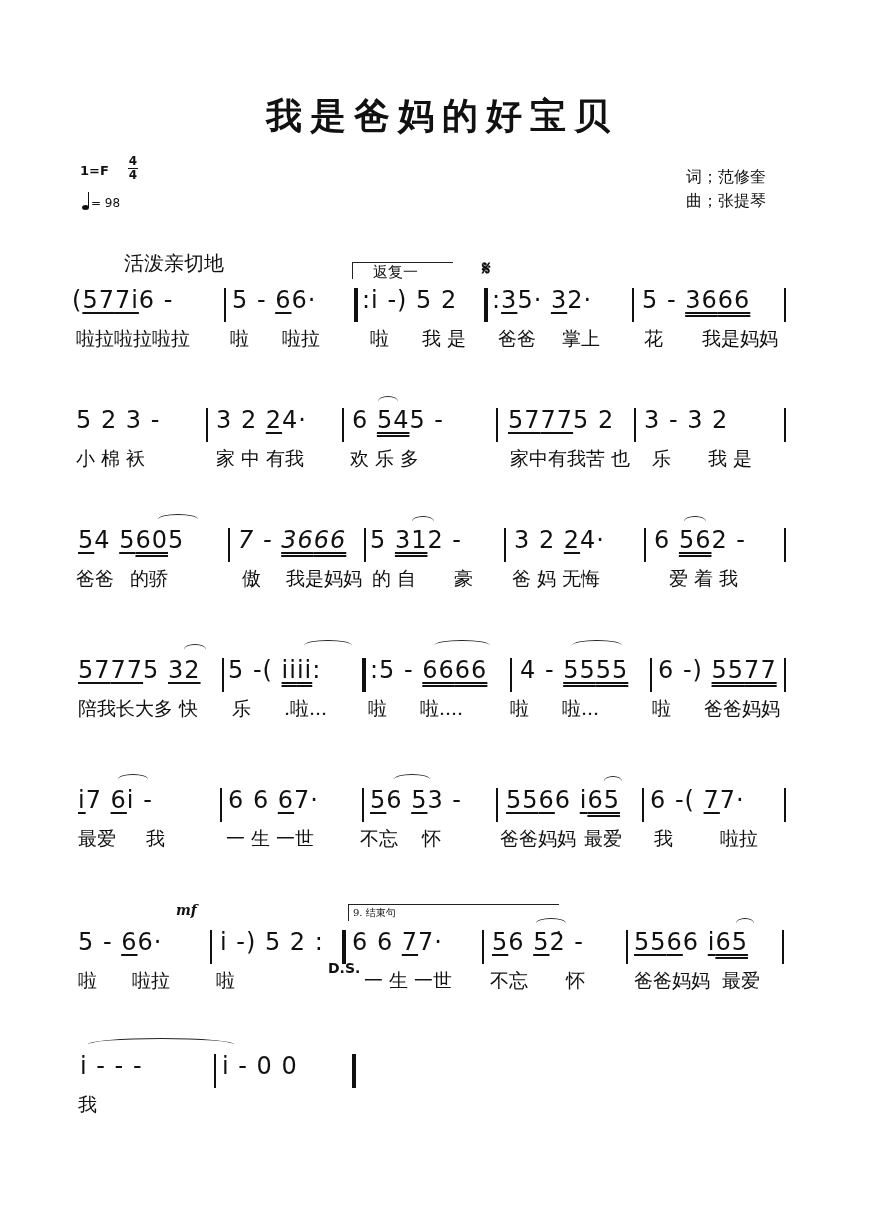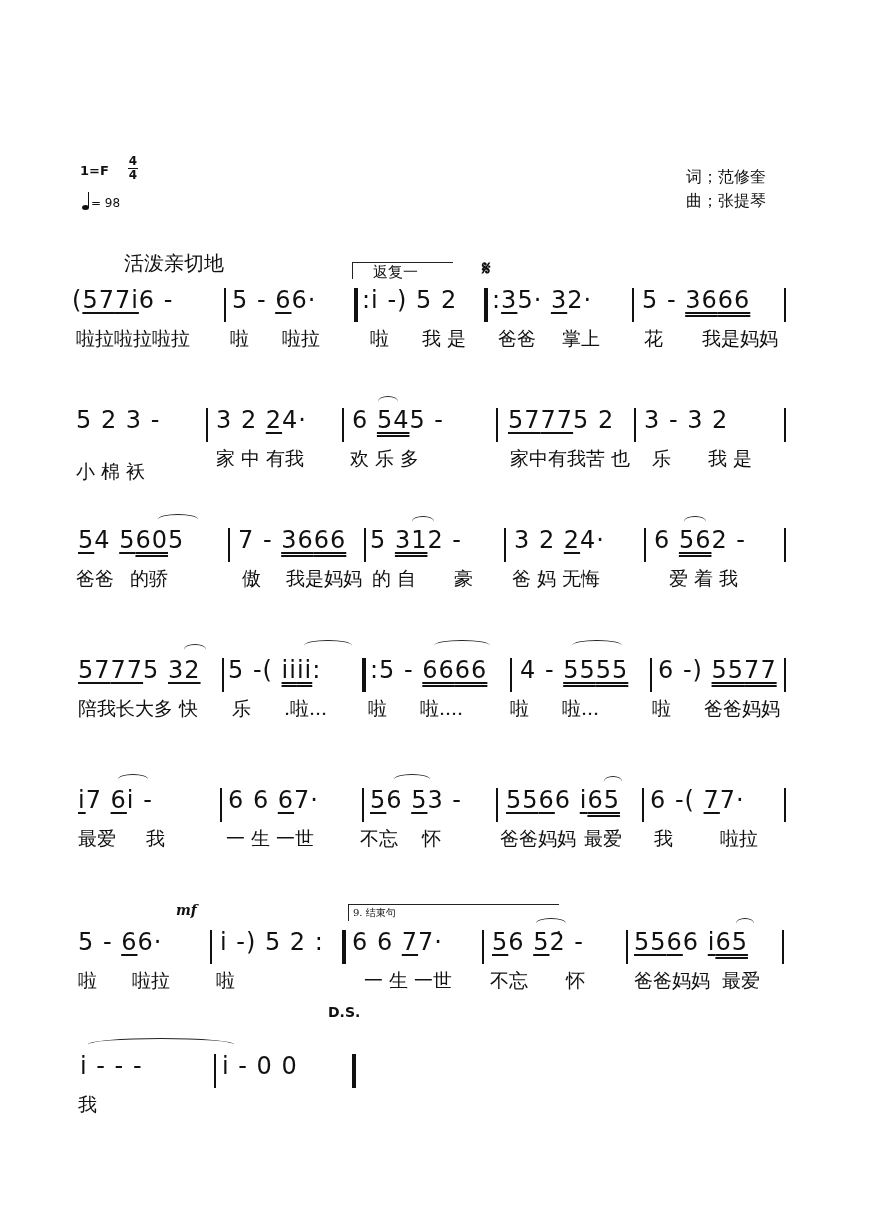--- a/index.html
+++ b/index.html
@@ -29,27 +29,28 @@
   .bl { position: absolute; top: 2px; width: 2px; height: 34px; background: #111; }
   .bl.thick { width: 4px; }
   .u { text-decoration: underline; text-underline-offset: 4px; text-decoration-thickness: 1.5px; }
   .uu { text-decoration: underline double; text-underline-offset: 4px; text-decoration-thickness: 1.5px; }
   .slur { position: absolute; border-top: 1.5px solid #222; border-radius: 50% 50% 0 0; height: 10px; }
   .bracket { position: absolute; border-top: 1px solid #222; border-left: 1px solid #222; height: 16px; }
   .bracket span { position: absolute; left: 20px; top: 0px; font-family: "DejaVu Serif", serif; font-size: 15px; }
   .bracket.small span { font-size: 10px; left: 4px; top: 1px; }
   .segno { position: absolute; font-size: 20px; font-weight: bold; font-family: "DejaVu Serif", serif; }
   .mf { position: absolute; font-style: italic; font-weight: bold; font-family: "DejaVu Serif", serif; font-size: 14px; }
-  .ds { position: absolute; font-size: 14px; font-weight: bold; margin-top: 44px; }
+  .ds { position: absolute; font-size: 14px; font-weight: bold; }
 </style>
 </head>
 <body>
 
 <div class="sheet">
 
+  <div class="title">我是爸妈的好宝贝</div>
 
   <div class="key">1=F</div>
   <div class="timesig">
     <span>4</span>
     <span class="bar"></span>
     <span>4</span>
   </div>
   <div class="tempo">
     <span class="note"></span>
     <span>= 98</span>
@@ -100,37 +101,37 @@
       <span class="m" style="left:144px;">3 2 <span class="u">2</span>4·</span>
       <span class="bl" style="left:270px;"></span>
       <span class="m" style="left:280px;">6 <span class="uu">54</span>5 -</span>
       <span class="bl" style="left:424px;"></span>
       <span class="m" style="left:436px;"><span class="u">57</span><span class="u">77</span>5 2</span>
       <span class="bl" style="left:562px;"></span>
       <span class="m" style="left:572px;">3 - 3 2</span>
       <span class="bl" style="left:712px;"></span>
     </div>
     <div class="lyrics">
-      <span class="ly" style="left:4px;margin-top:13px;">小 棉 袄</span>
+      <span class="ly" style="left:4px;">小 棉 袄</span>
       <span class="ly" style="left:144px;">家 中 有我</span>
       <span class="ly" style="left:278px;">欢 乐 多</span>
       <span class="ly" style="left:438px;">家中有我苦 也</span>
       <span class="ly" style="left:580px;">乐</span>
       <span class="ly" style="left:636px;">我 是</span>
     </div>
   </div>
 
   <div class="row" style="top:526px;">
     <div class="slur" style="left:86px; top:-12px; width:40px;"></div>
     <div class="slur" style="left:340px; top:-10px; width:22px;"></div>
     <div class="slur" style="left:612px; top:-10px; width:22px;"></div>
     <div class="notes">
       <span class="m" style="left:6px;"><span class="u">5</span>4 <span class="u">5</span><span class="uu">60</span>5</span>
       <span class="bl" style="left:156px;"></span>
-      <span class="m" style="left:166px;">7 - <span class="uu">36</span><span class="uu">66</span></span>
+      <span class="m" style="left:166px;font-style:italic;">7 - <span class="uu">36</span><span class="uu">66</span></span>
       <span class="bl" style="left:292px;"></span>
       <span class="m" style="left:298px;">5 <span class="uu">31</span>2 -</span>
       <span class="bl" style="left:432px;"></span>
       <span class="m" style="left:442px;">3 2 <span class="u">2</span>4·</span>
       <span class="bl" style="left:572px;"></span>
       <span class="m" style="left:582px;">6 <span class="uu">56</span>2 -</span>
       <span class="bl" style="left:712px;"></span>
     </div>
     <div class="lyrics">
       <span class="ly" style="left:4px;">爸爸</span>

